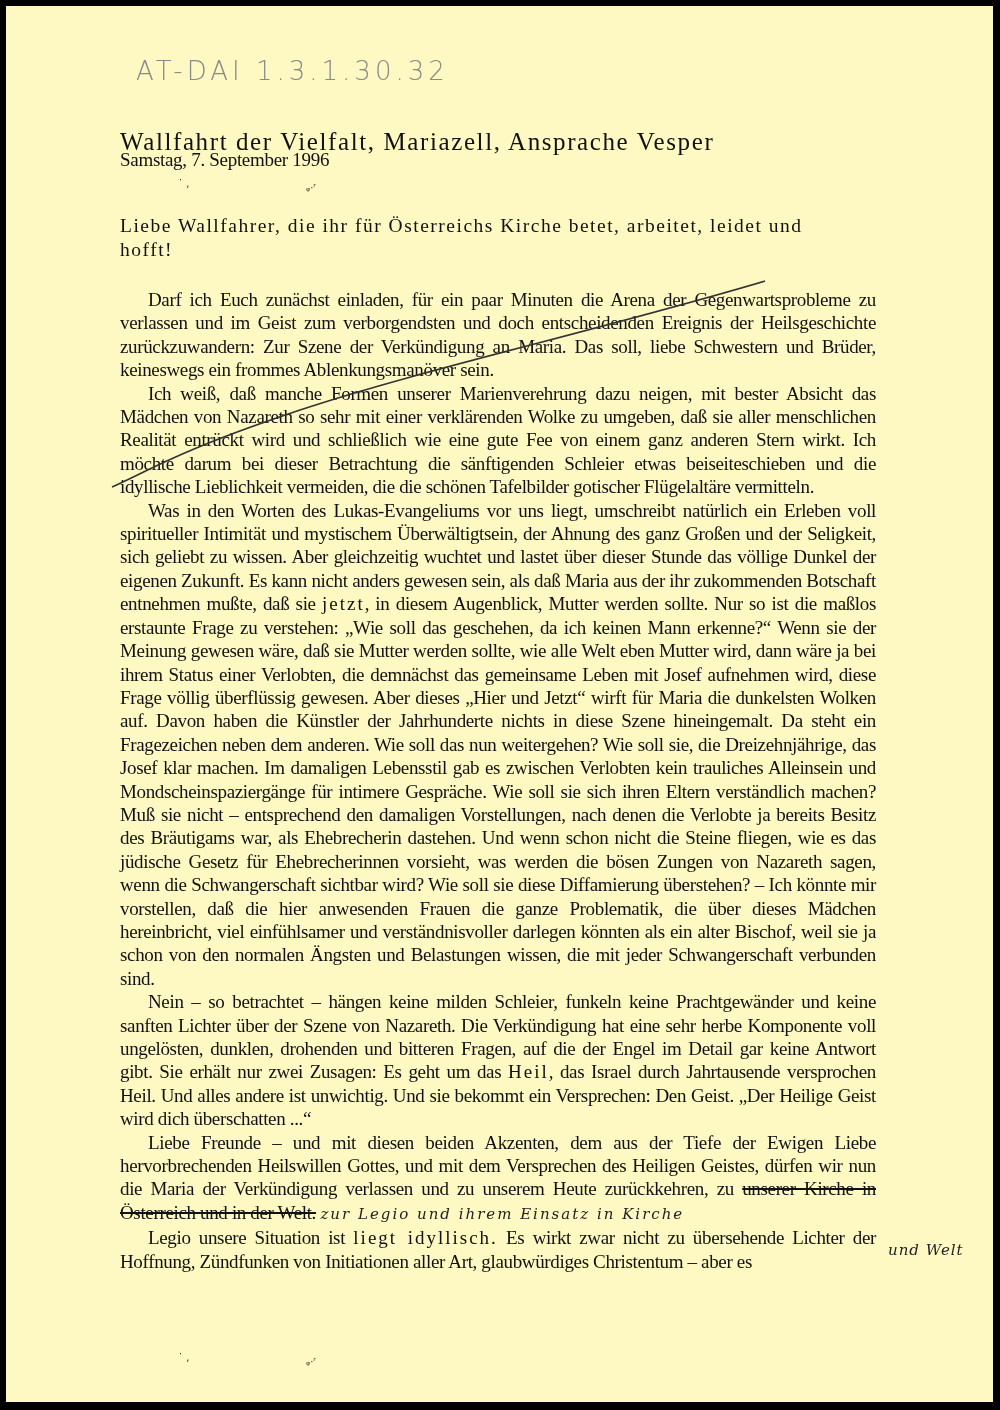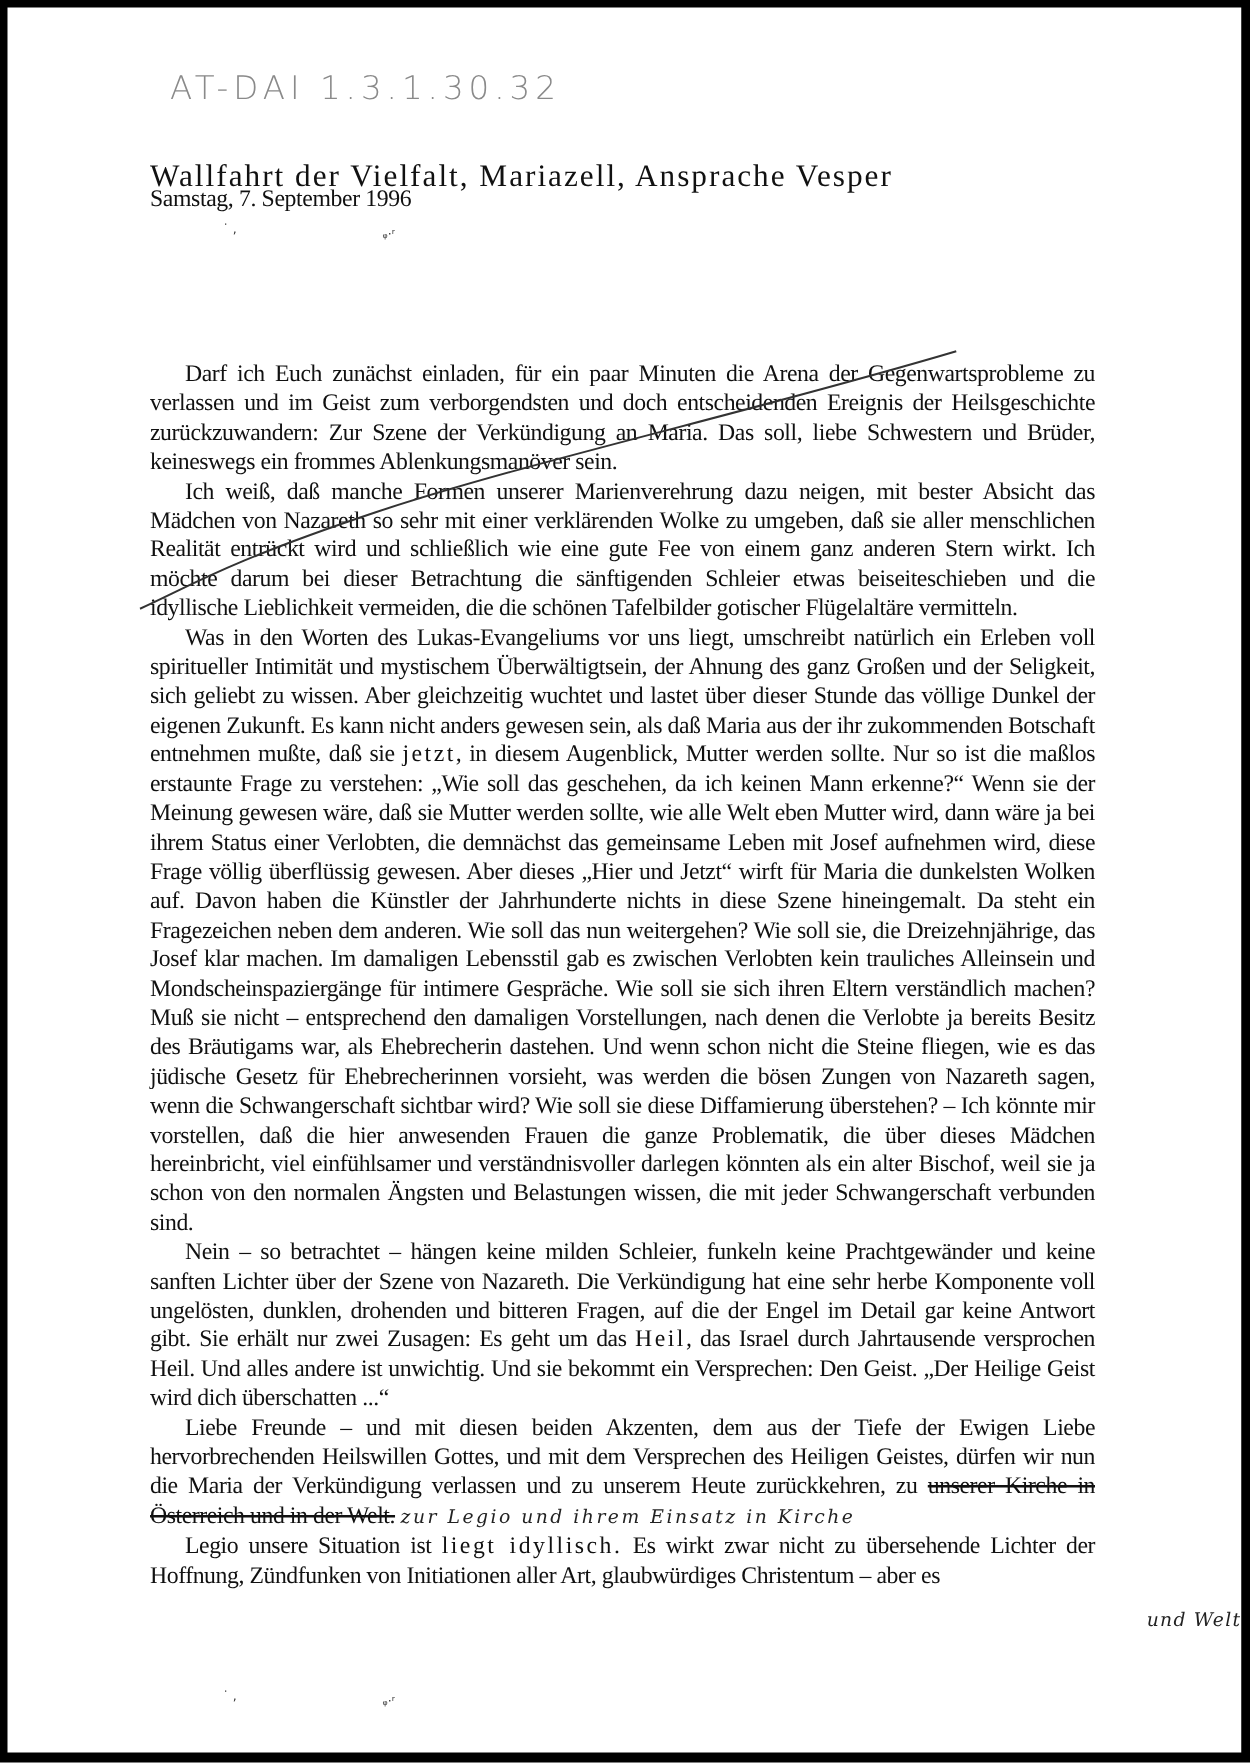--- a/index.html
+++ b/index.html
@@ -5,21 +5,21 @@
     html, body { margin: 0; padding: 0; }
     body {
       width: 1000px; height: 1410px;
       background: #000;
       position: relative;
       overflow: hidden;
     }
     .page {
       position: absolute;
       left: 6px; top: 6px; right: 7px; bottom: 8px;
-      background: #ffffff;
+      background: #fef9c3;
       overflow: hidden;
     }
     .archive-ref {
       position: absolute;
       left: 130px; top: 50px;
       font-family: "DejaVu Sans", sans-serif;
       font-size: 26px;
       letter-spacing: 4px;
       color: #8a8a8a;
       font-weight: 300;
@@ -69,41 +69,42 @@
     .struck { text-decoration: line-through; text-decoration-thickness: 2px; }
     .handwritten {
       font-family: "DejaVu Serif", serif;
       font-style: italic;
       font-size: 15px;
       letter-spacing: 2px;
       color: #222;
     }
     .margin-note {
       position: absolute;
-      left: 882px; top: 1280px;
+      left: 882px; top: 1234px;
       width: 105px;
       font-family: "DejaVu Serif", serif;
       font-style: italic;
       font-size: 15px;
       letter-spacing: 1px;
       color: #222;
       line-height: 20px;
-      text-align: right;
+      text-align: left;
     }
     .pen-marks { position: absolute; left: 0; top: 0; width: 1000px; height: 1410px; pointer-events: none; }
     .specks { position: absolute; font-family: "DejaVu Sans", sans-serif; font-size: 10px; color: #333; }
   </style>
 </head>
 <body>
 
 <div class="page">
   <div class="archive-ref">AT-DAI 1.3.1.30.32</div>
   <div class="doc-title">Wallfahrt der Vielfalt, Mariazell, Ansprache Vesper</div>
   <div class="doc-date">Samstag, 7. September 1996</div>
 
+  <div class="greeting">Liebe Wallfahrer, die ihr für Österreichs Kirche betet, arbeitet, leidet und hofft!</div>
 
   <div class="body">
     <p>Darf ich Euch zunächst einladen, für ein paar Minuten die Arena der Gegenwartsprobleme zu verlassen und im Geist zum verborgendsten und doch entscheidenden Ereignis der Heilsgeschichte zurückzuwandern: Zur Szene der Verkündigung an Maria. Das soll, liebe Schwestern und Brüder, keineswegs ein frommes Ablenkungsmanöver sein.</p>
     <p>Ich weiß, daß manche Formen unserer Marienverehrung dazu neigen, mit bester Absicht das Mädchen von Nazareth so sehr mit einer verklärenden Wolke zu umgeben, daß sie aller menschlichen Realität entrückt wird und schließlich wie eine gute Fee von einem ganz anderen Stern wirkt. Ich möchte darum bei dieser Betrachtung die sänftigenden Schleier etwas beiseiteschieben und die idyllische Lieblichkeit vermeiden, die die schönen Tafelbilder gotischer Flügelaltäre vermitteln.</p>
     <p><span>Was in den Worten des Lukas-Evangeliums vor uns liegt, umschreibt natürlich ein Erleben voll spiritueller Intimität und mystischem Überwältigtsein, der Ahnung des ganz Großen und der Seligkeit, sich geliebt zu wissen. Aber gleichzeitig wuchtet und lastet über dieser Stunde das völlige Dunkel der eigenen Zukunft. Es kann nicht anders gewesen sein, als daß Maria aus der ihr zukommenden Botschaft entnehmen mußte, daß sie</span> <span class="spaced">jetzt</span><span>, in diesem Augenblick, Mutter werden sollte. Nur so ist die maßlos erstaunte Frage zu verstehen: „Wie soll das geschehen, da ich keinen Mann erkenne?“ Wenn sie der Meinung gewesen wäre, daß sie Mutter werden sollte, wie alle Welt eben Mutter wird, dann wäre ja bei ihrem Status einer Verlobten, die demnächst das gemeinsame Leben mit Josef aufnehmen wird, diese Frage völlig überflüssig gewesen. Aber dieses „Hier und Jetzt“ wirft für Maria die dunkelsten Wolken auf. Davon haben die Künstler der Jahrhunderte nichts in diese Szene hineingemalt. Da steht ein Fragezeichen neben dem anderen. Wie soll das nun weitergehen? Wie soll sie, die Dreizehnjährige, das Josef klar machen. Im damaligen Lebensstil gab es zwischen Verlobten kein trauliches Alleinsein und Mondscheinspaziergänge für intimere Gespräche. Wie soll sie sich ihren Eltern verständlich machen? Muß sie nicht – entsprechend den damaligen Vorstellungen, nach denen die Verlobte ja bereits Besitz des Bräutigams war, als Ehebrecherin dastehen. Und wenn schon nicht die Steine fliegen, wie es das jüdische Gesetz für Ehebrecherinnen vorsieht, was werden die bösen Zungen von Nazareth sagen, wenn die Schwangerschaft sichtbar wird? Wie soll sie diese Diffamierung überstehen? – Ich könnte mir vorstellen, daß die hier anwesenden Frauen die ganze Problematik, die über dieses Mädchen hereinbricht, viel einfühlsamer und verständnisvoller darlegen könnten als ein alter Bischof, weil sie ja schon von den normalen Ängsten und Belastungen wissen, die mit jeder Schwangerschaft verbunden sind.</span></p>
     <p><span>Nein – so betrachtet – hängen keine milden Schleier, funkeln keine Prachtgewänder und keine sanften Lichter über der Szene von Nazareth. Die Verkündigung hat eine sehr herbe Komponente voll ungelösten, dunklen, drohenden und bitteren Fragen, auf die der Engel im Detail gar keine Antwort gibt. Sie erhält nur zwei Zusagen: Es geht um das</span> <span class="spaced">Heil</span><span>, das Israel durch Jahrtausende versprochen Heil. Und alles andere ist unwichtig. Und sie bekommt ein Versprechen: Den Geist. „Der Heilige Geist wird dich überschatten ...“</span></p>
     <p><span>Liebe Freunde – und mit diesen beiden Akzenten, dem aus der Tiefe der Ewigen Liebe hervorbrechenden Heilswillen Gottes, und mit dem Versprechen des Heiligen Geistes, dürfen wir nun die Maria der Verkündigung verlassen und zu unserem Heute zurückkehren, zu</span> <span class="struck">unserer Kirche in Österreich und in der Welt.</span> <span class="handwritten">zur Legio und ihrem Einsatz in Kirche</span></p>
     <p><span>Legio unsere Situation ist</span> <span class="spaced">liegt idyllisch.</span> <span>Es wirkt zwar nicht zu übersehende Lichter der Hoffnung, Zündfunken von Initiationen aller Art, glaubwürdiges Christentum – aber es</span></p>
   </div>
 

